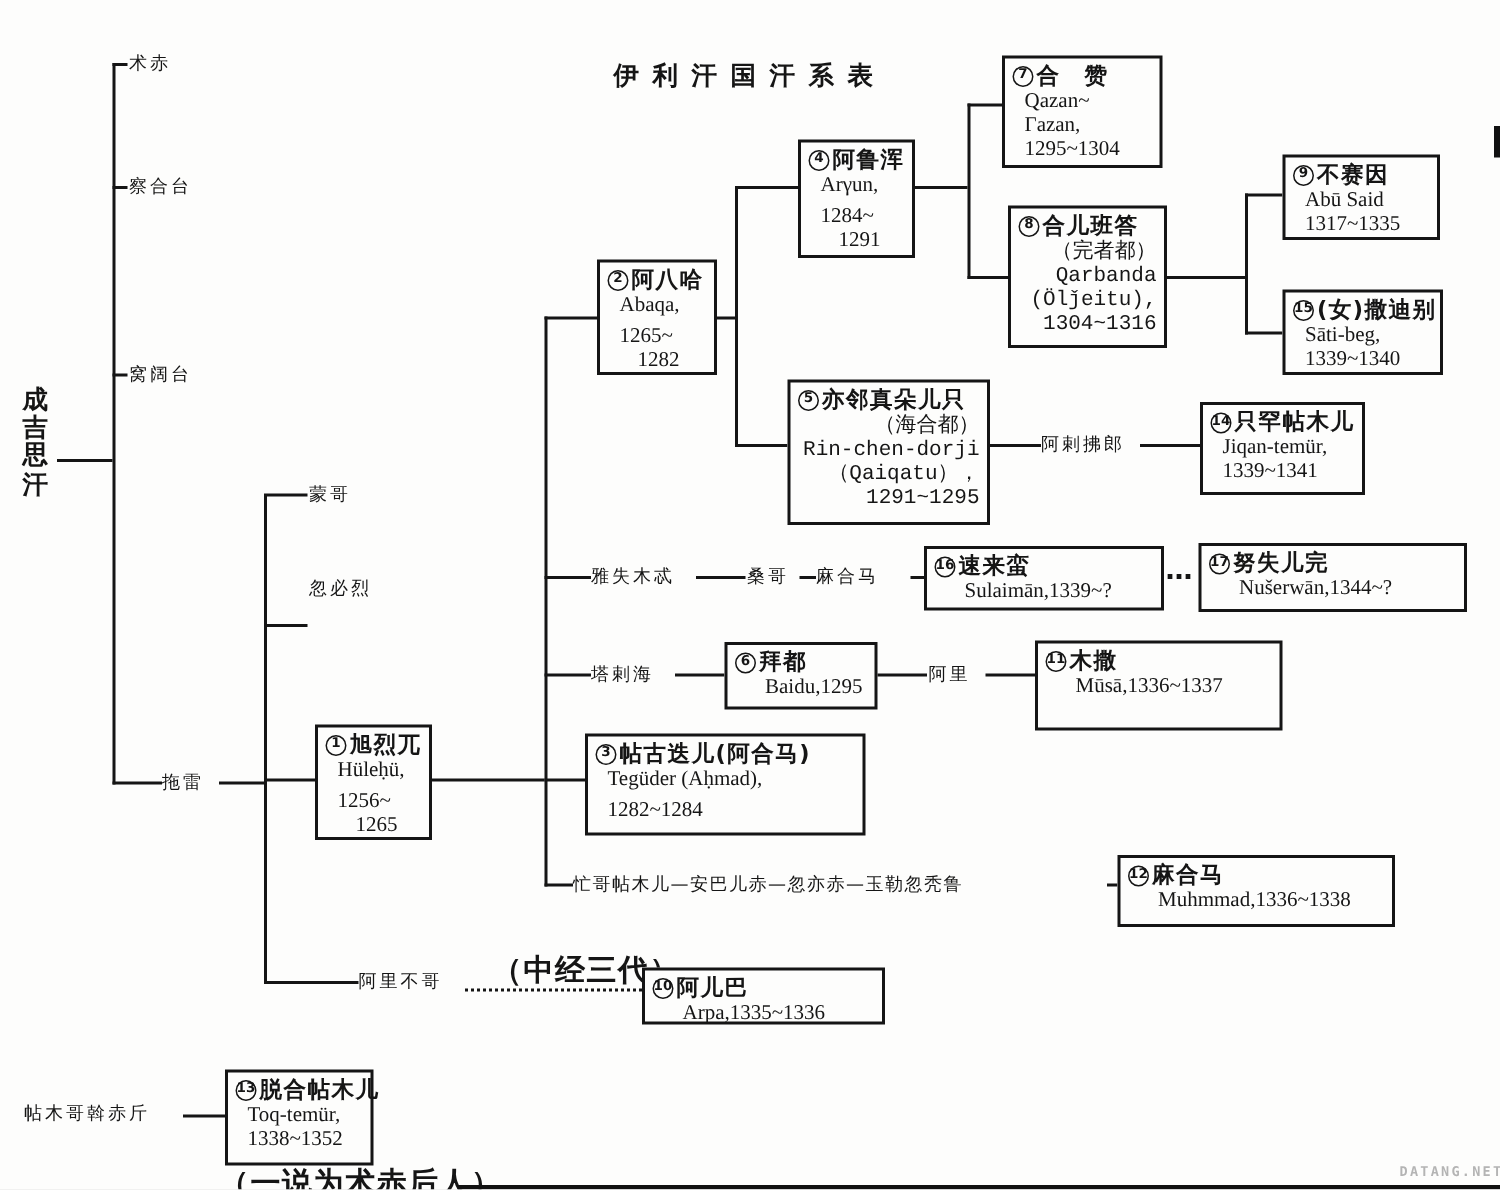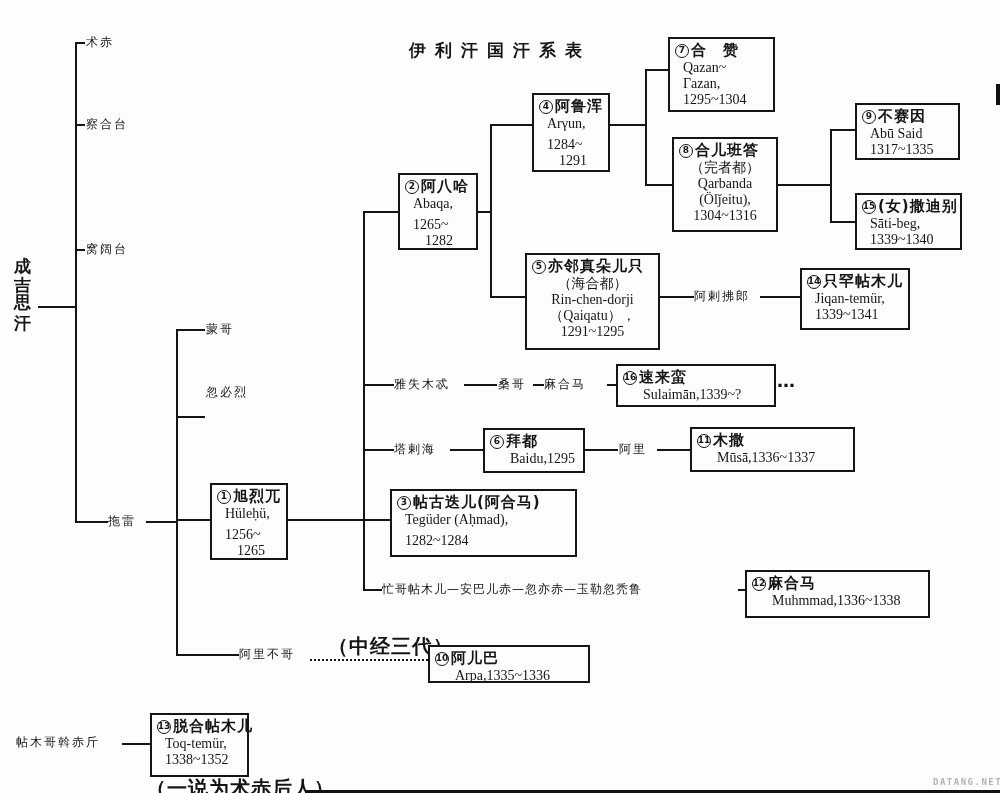--- a/index.html
+++ b/index.html
@@ -37,21 +37,21 @@
     border-radius:50%;font-size:9px;font-weight:bold;letter-spacing:0;
     display:inline-flex;align-items:center;justify-content:center;
     margin-right:2px;box-sizing:border-box;
   }
   .bs{
     font-family:"Liberation Serif","DejaVu Serif",serif;
     font-size:14px;line-height:16px;white-space:nowrap;padding-left:8px;
   }
   .sh{padding-left:20px;}
   .gap{margin-top:5px;}
-  .ctr .bs{text-align:center;padding-left:0;}
+  .ctr .bs{text-align:right;padding-left:0;font-family:Liberation Mono, monospace;}
   .dots{position:absolute;font-size:18px;font-weight:bold;letter-spacing:2px;}
   .watermark{
     position:absolute;font-family:"DejaVu Sans Mono","Liberation Mono",monospace;
     font-size:9px;letter-spacing:1.5px;color:#b4b4b4;font-weight:bold;
   }
   .artifact{position:absolute;background:#111;}
 </style>
 </head>
 <body>
 
@@ -203,37 +203,44 @@
 
   <div class="box" style="left:616px;top:364px;width:160px;height:43px">
     <div class="bt">
         <span class="circ">16</span>
         <span>速来蛮</span>
       </div>
     <div class="bs sh">Sulaimān,1339~?</div>
   </div>
   <div class="dots" style="left:777px;top:370px">…</div>
 
+  <div class="box" style="left:799px;top:362px;width:179px;height:46px">
+    <div class="bt">
+        <span class="circ">17</span>
+        <span>努失儿完</span>
+      </div>
+    <div class="bs sh">Nušerwān,1344~?</div>
+  </div>
 
   <div class="hline" style="left:363px;top:449px;width:31px"></div>
   <div class="lbl" style="left:394px;top:441px">塔剌海</div>
   <div class="hline" style="left:450px;top:449px;width:33px"></div>
 
   <div class="box" style="left:483px;top:428px;width:102px;height:45px">
     <div class="bt">
         <span class="circ">6</span>
         <span>拜都</span>
       </div>
     <div class="bs sh">Baidu,1295</div>
   </div>
   <div class="hline" style="left:585px;top:449px;width:33px"></div>
   <div class="lbl" style="left:619px;top:441px">阿里</div>
   <div class="hline" style="left:657px;top:449px;width:33px"></div>
 
-  <div class="box" style="left:690px;top:427px;width:165px;height:45px">
+  <div class="box" style="left:690px;top:427px;width:165px;height:60px">
     <div class="bt">
         <span class="circ">11</span>
         <span>木撒</span>
       </div>
     <div class="bs sh">Mūsā,1336~1337</div>
   </div>
 
   <div class="hline" style="left:363px;top:519px;width:27px"></div>
   <div class="box" style="left:390px;top:489px;width:187px;height:68px">
     <div class="bt">

